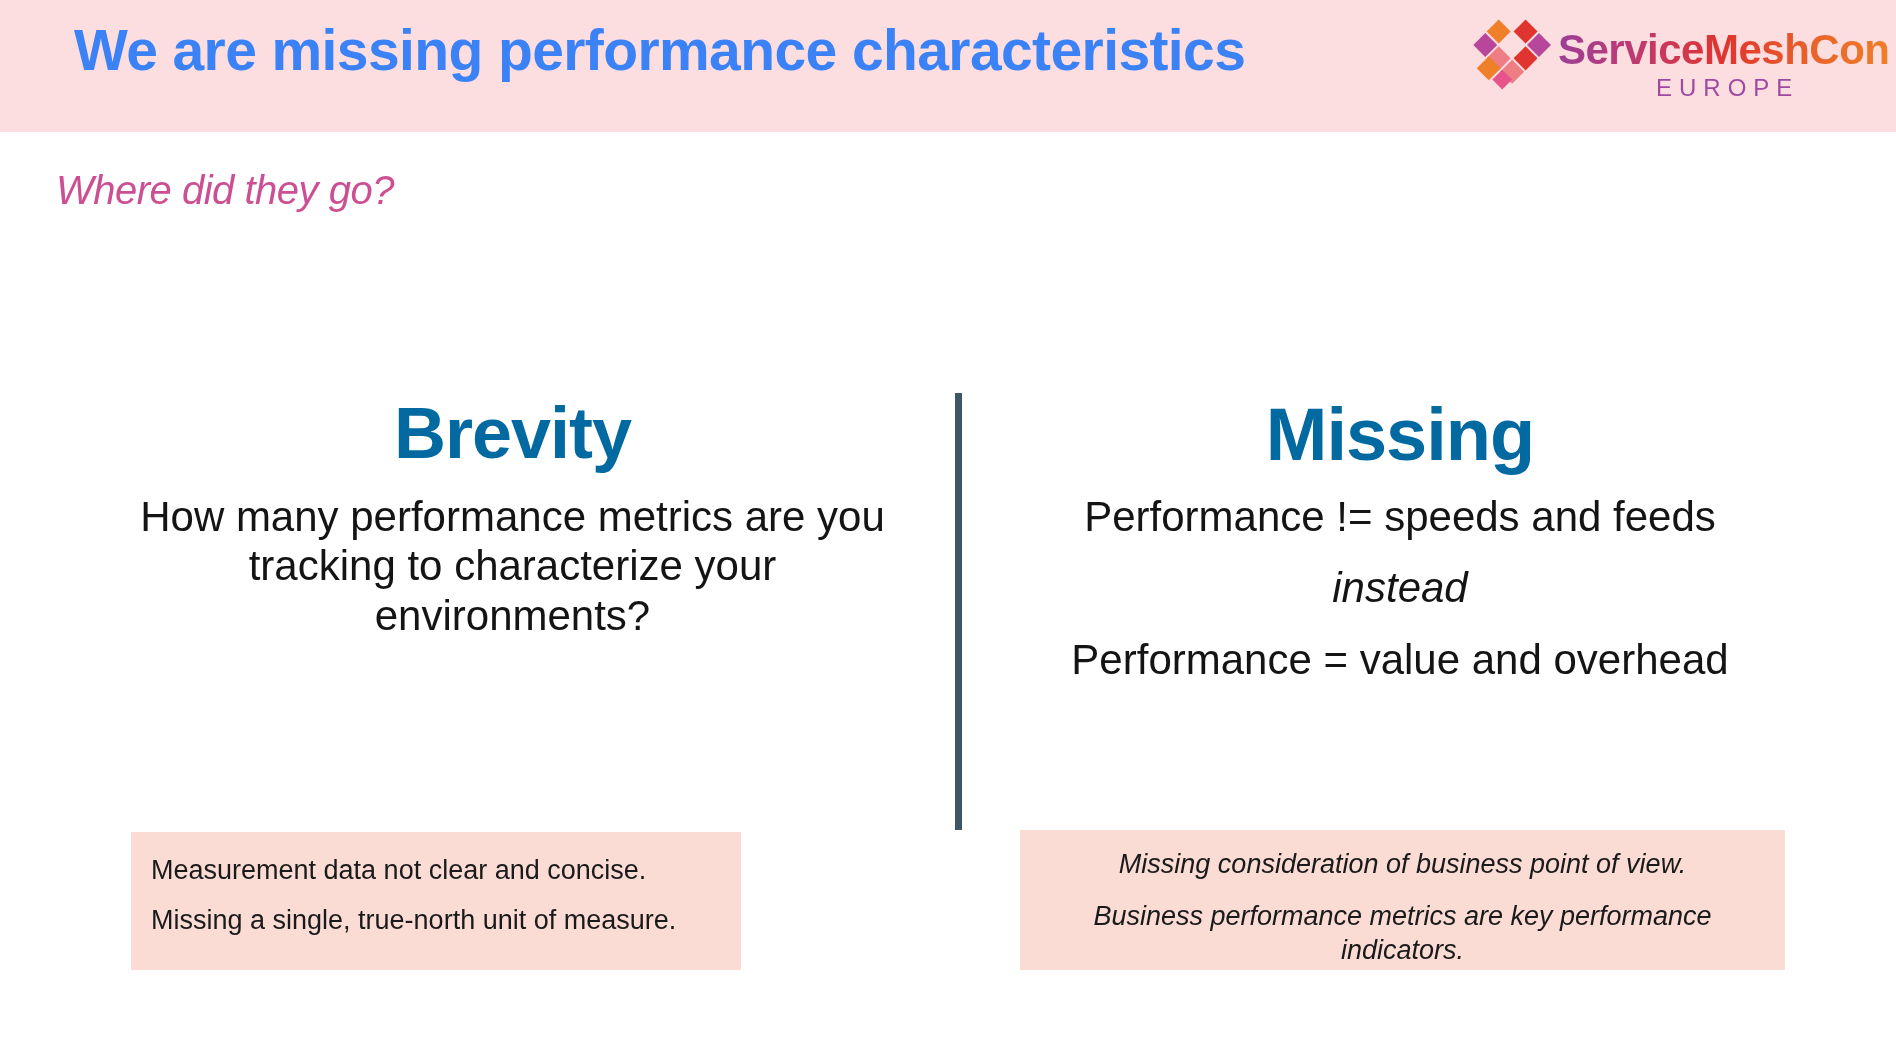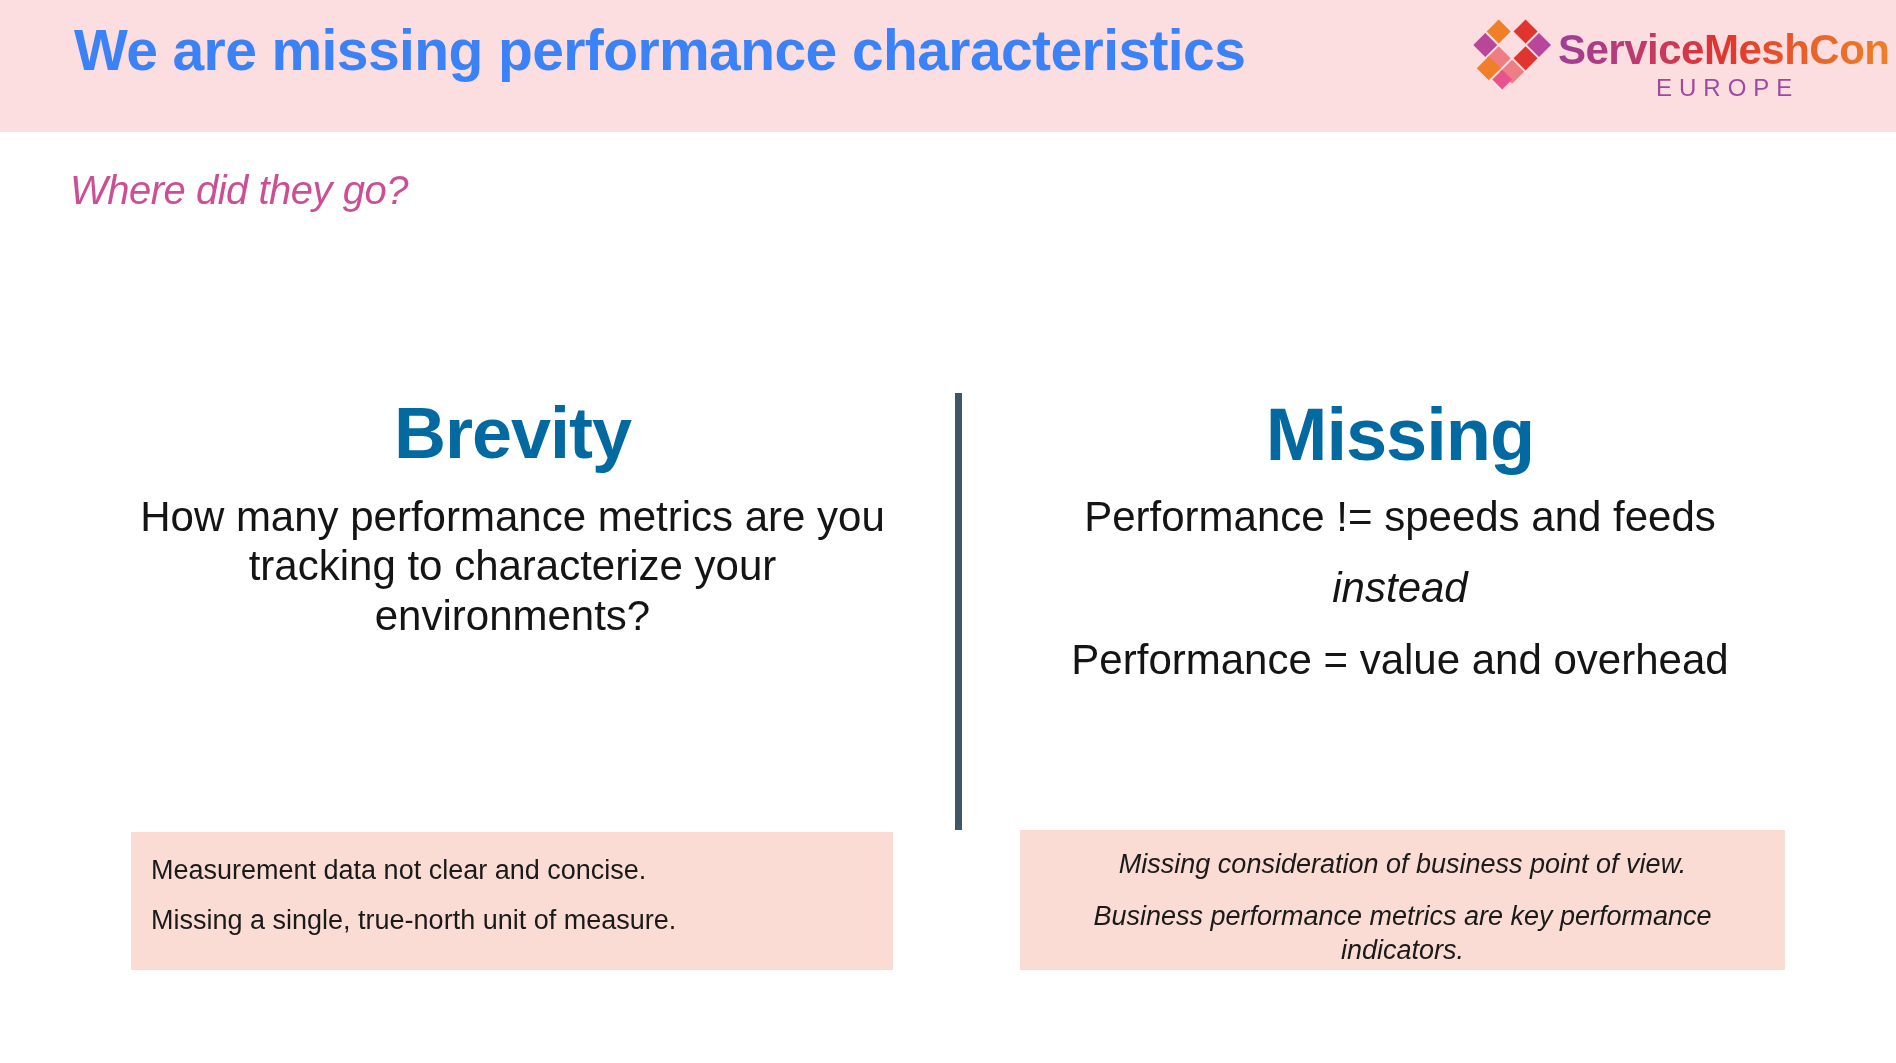--- a/index.html
+++ b/index.html
@@ -79,21 +79,21 @@
     top: 66px;
     font-size: 24px;
     letter-spacing: 7px;
     color: #9e4aa0;
     white-space: nowrap;
   }
 
   
   .subtitle {
     position: absolute;
-    left: 70px;
+    left: 56px;
     top: 168px;
     font-size: 40px;
     font-style: italic;
     color: #cc4f93;
     letter-spacing: -0.5px;
     white-space: nowrap;
   }
 
   
   .divider {
@@ -139,21 +139,21 @@
 
   
   .callout {
     position: absolute;
     background: #fadcd4;
     box-sizing: border-box;
   }
   .callout-left {
     left: 131px;
     top: 832px;
-    width: 762px;
+    width: 610px;
     height: 138px;
     padding: 22px 20px 0 20px;
     text-align: left;
   }
   .callout-right {
     left: 1020px;
     top: 830px;
     width: 765px;
     height: 140px;
     padding: 18px 24px 0 24px;

